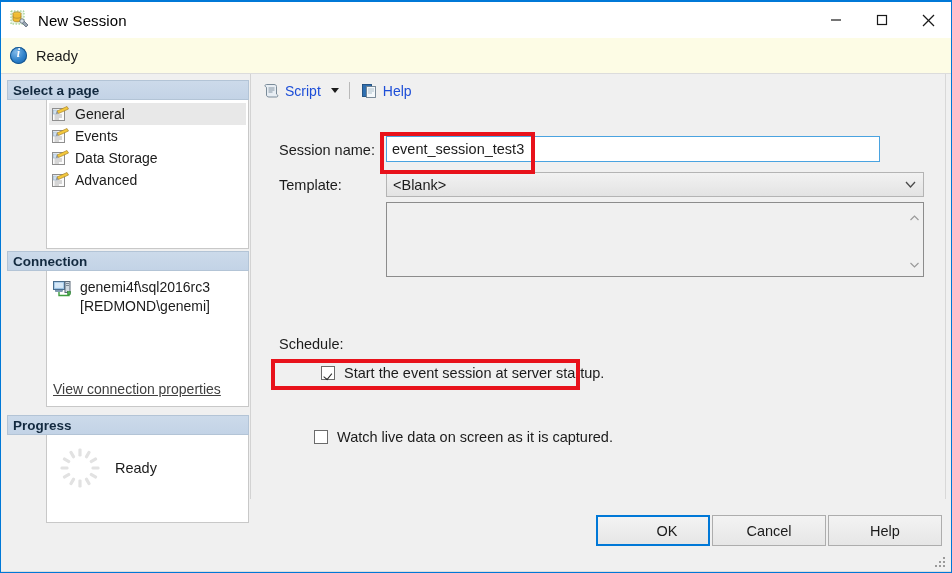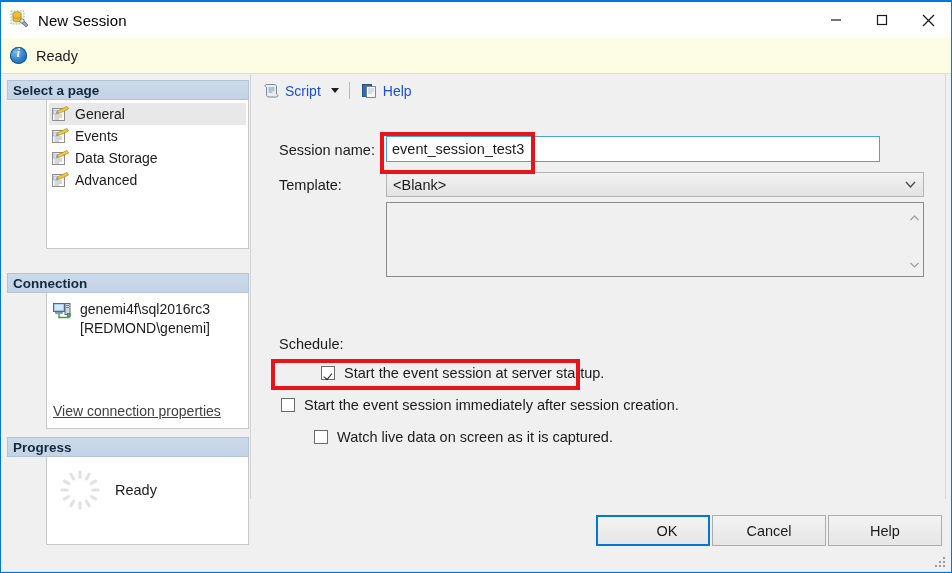--- a/index.html
+++ b/index.html
@@ -365,21 +365,21 @@
             <line x1="2.5" y1="13" x2="7" y2="13" stroke="#b0b0b0"></line>
             <rect x="1.5" y="4" width="4" height="4" fill="#cfe0f0" stroke="#9bb4cc" stroke-width="0.6"></rect>
             <path d="M5 5 L15 0.5 L16.5 3 L6.5 7.5 Z" fill="#f4c93d" stroke="#a9842b" stroke-width="0.7"></path>
             <path d="M4.5 5.2 L6.8 7.2 L4 8 Z" fill="#8f8f8f"></path>
           </svg>
         </span>
         <span class="page-label">Advanced</span>
       </div>
     </div>
 
-    <div class="panel-head" style="margin-top:24px">Connection</div>
+    <div class="panel-head" style="margin-top:2px">Connection</div>
     <div class="panel-body" id="conn-body">
       <div id="conn-row">
         <span id="server-icon">
           <svg width="19" height="18" viewBox="0 0 19 18">
             <rect x="0.5" y="1.5" width="11" height="8" fill="#9cc3e5" stroke="#4a6e8e"></rect>
             <rect x="1.8" y="2.7" width="8.4" height="5.2" fill="#d6e8f7"></rect>
             <rect x="2.5" y="10" width="7" height="1.6" fill="#8fa8bd" stroke="#4a6e8e" stroke-width="0.5"></rect>
             <rect x="12" y="1.5" width="5" height="11" fill="#cfd8e0" stroke="#5d6b7a"></rect>
             <line x1="13" y1="3.5" x2="16" y2="3.5" stroke="#7b8894"></line>
             <line x1="13" y1="5.5" x2="16" y2="5.5" stroke="#7b8894"></line>
@@ -486,24 +486,20 @@
         </div>
       </div>
 
       <span class="form-label" id="lbl-schedule">Schedule:</span>
 
       <div class="cbrow" id="cb-startup">
         <span class="cbox checked"></span>
         <span class="cblabel">Start the event session at server startup.</span>
       </div>
 
-      <div class="cbrow" id="cb-immediate">
-        <span class="cbox"></span>
-        <span class="cblabel">Start the event session immediately after session creation.</span>
-      </div>
 
       <div class="cbrow" id="cb-watch">
         <span class="cbox"></span>
         <span class="cblabel">Watch live data on screen as it is captured.</span>
       </div>
     </div>
   </div>
 
   <div class="annot" id="annot-session"></div>
   <div class="annot" id="annot-startup"></div>

